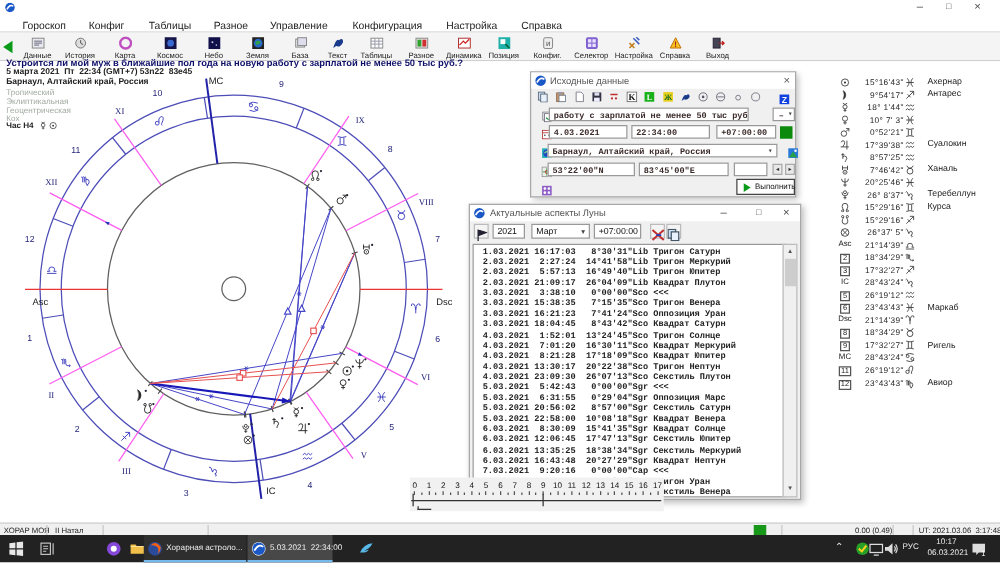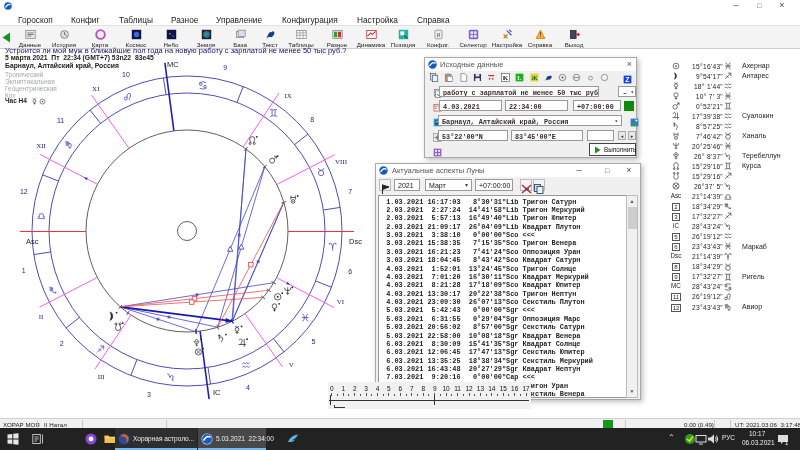--- a/index.html
+++ b/index.html
@@ -15,21 +15,21 @@
 #menubar span { position:absolute; top:3px; font-size:8.3px; color:#222;padding-left:12px; }
 
 
 #toolbar { position:absolute; left:0; top:25px; width:800px; height:24px; background:#f4f4f4; border-top:1px solid #e0e0e0; border-bottom:1px solid #cfcfcf; }
 .tbb { position:absolute; top:3px; width:48px; text-align:center; }
 .tbi { width:11px; height:11px; display:block; margin:0 auto; }
 .tbb span { font-size:6.2px; color:#222; display:block; margin-top:1px; white-space:nowrap; }
 
 
 #client { position:absolute; left:0; top:49px; width:800px; height:369px; background:#fff; }
-#qtext { position:absolute; left:5px; top:-3px; font-size:7.5px; font-weight:normal; color:#10106a; white-space:nowrap; }
+#qtext { position:absolute; left:5px; top:-3px; font-size:7.5px; font-weight:bold; color:#10106a; white-space:nowrap; }
 .dt1,.dt2 { position:absolute; left:5px; font-size:6.8px; font-weight:bold; color:#222; white-space:nowrap; }
 .dt1 { top:5px; } .dt2 { top:13px; }
 .gr { position:absolute; left:5px; font-size:6.5px; color:#a0aaa0; white-space:nowrap; }
 .hr4 { position:absolute; left:5px; top:48px; font-size:6.5px; font-weight:bold; color:#222; }
 .gr,.hr4 { transform-origin:left top; }
 
 
 
 #chart text { font-family:"Liberation Sans",sans-serif; }
 #chart .hn { font-size:7px; fill:#26267a; }

